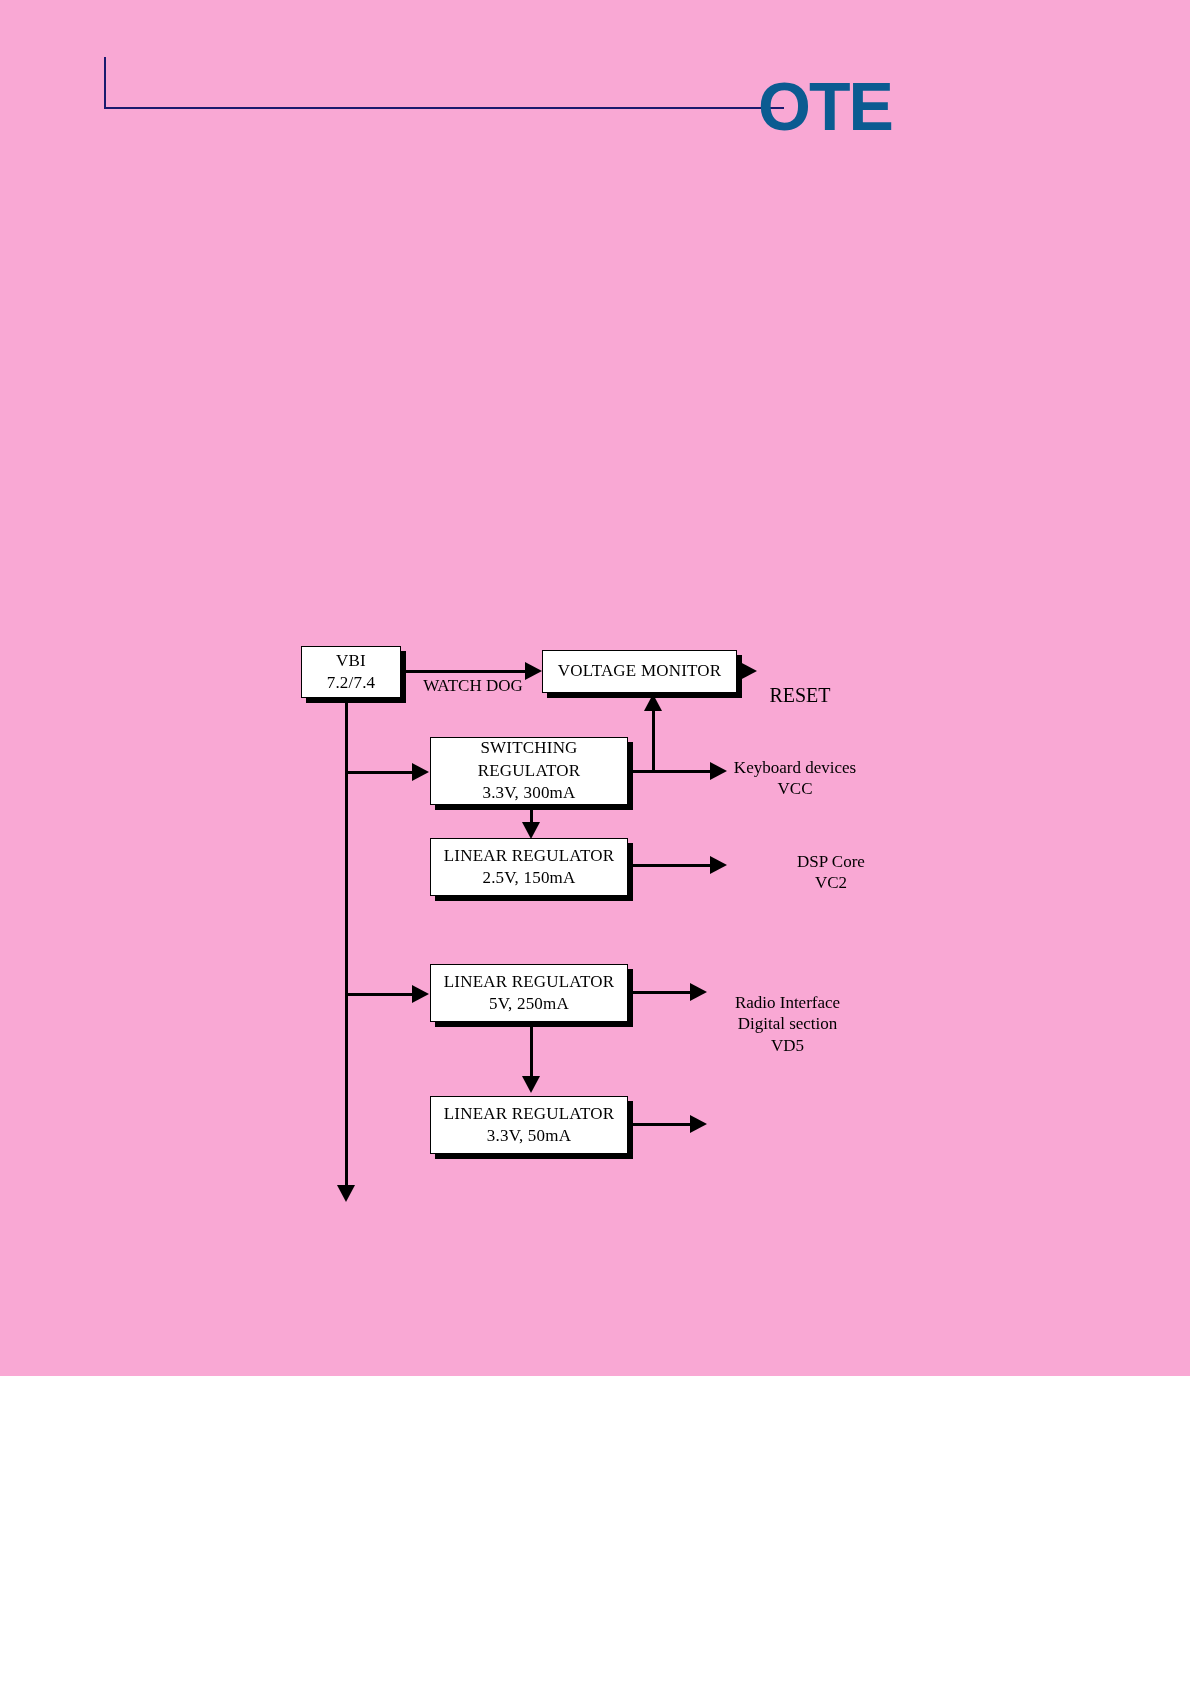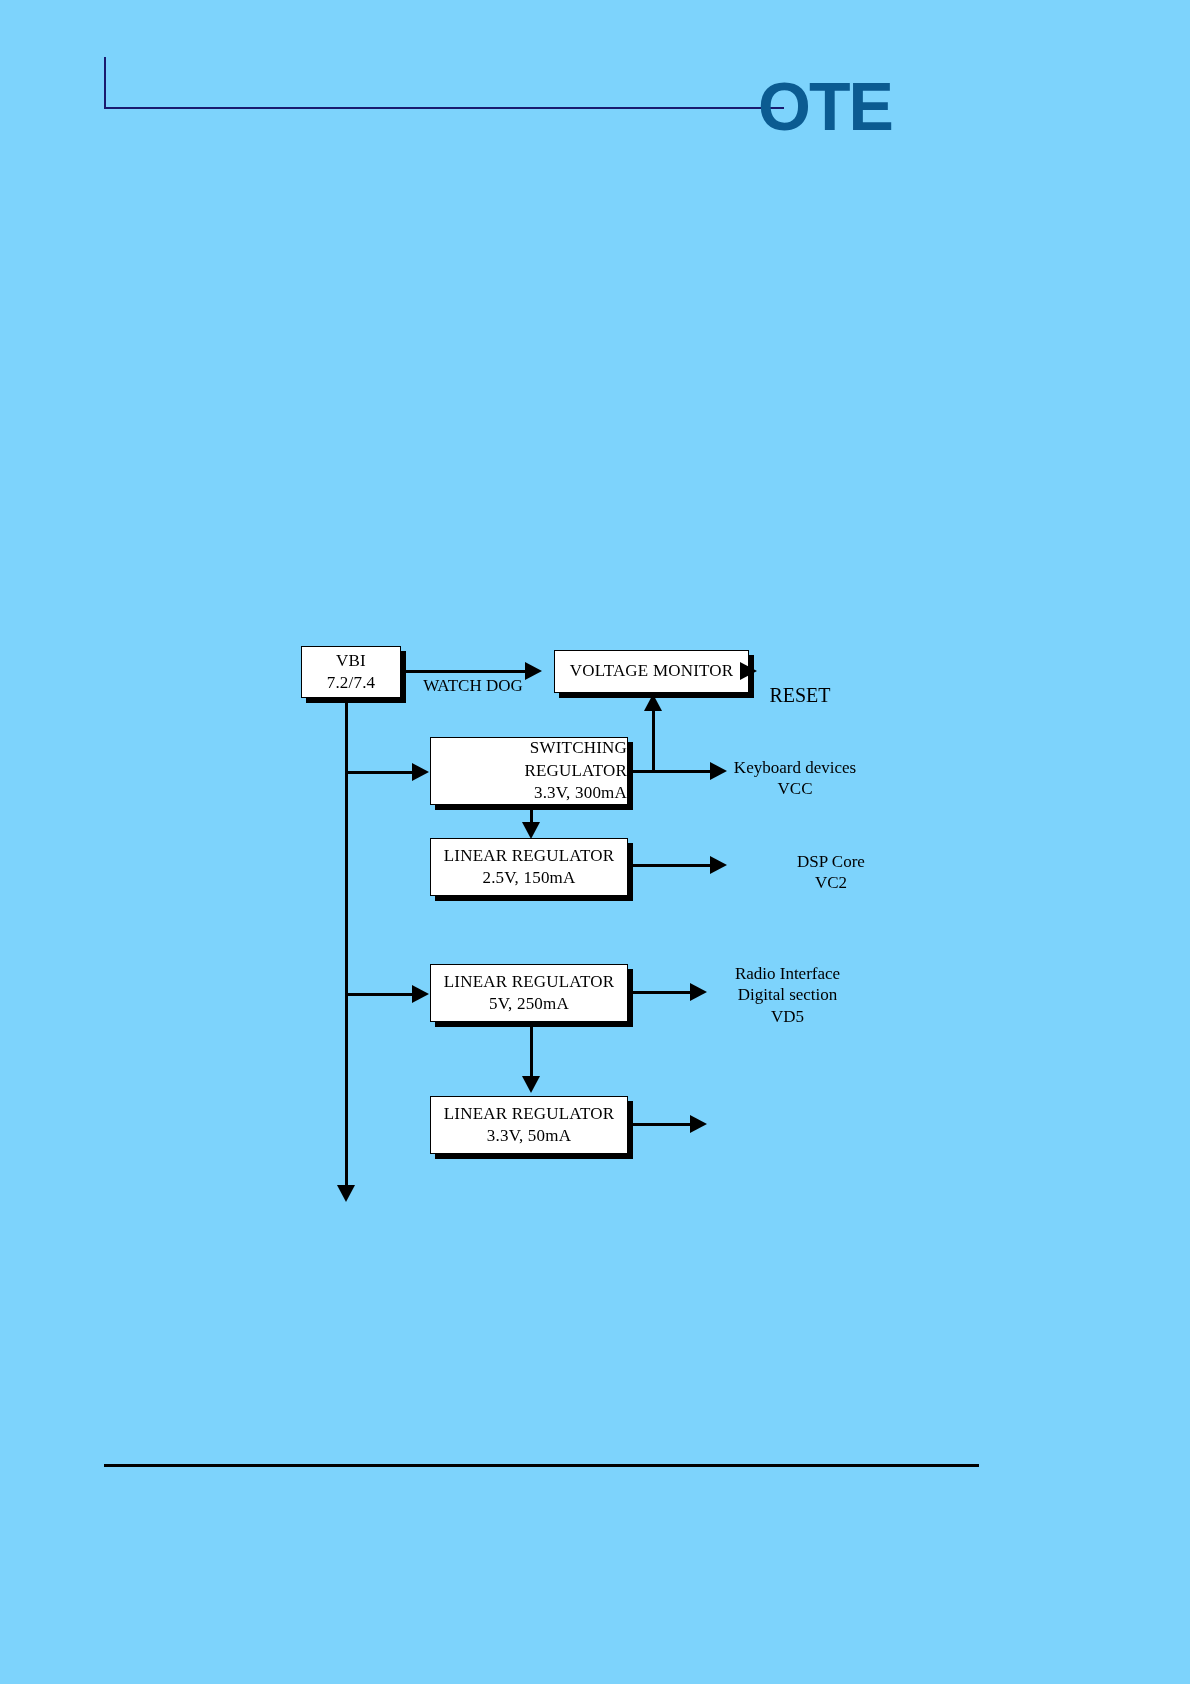--- a/index.html
+++ b/index.html
@@ -7,22 +7,22 @@
     padding: 0;
     background: #ffffff;
   }
   body {
     font-family: "Liberation Serif", "DejaVu Serif", serif;
     color: #000;
   }
   #page {
     position: relative;
     width: 1190px;
-    height: 1684px;
-    background: #7dd3fc;
+    height: 1376px;
+    background: #f9a8d4;
     overflow: hidden;
   }
 
   
   .hdr-rule-v {
     position: absolute;
     left: 104px;
     top: 57px;
     width: 2px;
     height: 52px;
@@ -133,34 +133,34 @@
     <div class="box" style="left:301px; top:646px; width:100px; height:52px;">
       <span class="ln">VBI</span>
       <span class="ln">7.2/7.4</span>
     </div>
 
     <div class="ln-h" style="left:401px; top:670px; width:126px;"></div>
     <div class="arr-r" style="left:525px; top:662px;"></div>
 
     <div class="lbl" style="left:413px; top:675px; width:120px;">WATCH DOG</div>
 
-    <div class="box" style="left:542px; top:650px; width:195px; height:43px;margin-left:12px;">
+    <div class="box" style="left:542px; top:650px; width:195px; height:43px;">
       <span class="ln">VOLTAGE  MONITOR</span>
     </div>
 
     <div class="arr-r" style="left:740px; top:662px;"></div>
     <div class="lbl" style="left:755px; top:683px; width:90px; font-size:20px;">RESET</div>
 
     <div class="ln-v" style="left:345px; top:698px; width:2.5px; height:489px;"></div>
     <div class="arr-d" style="left:337px; top:1185px;"></div>
 
     <div class="ln-h" style="left:345px; top:771px; width:76px;"></div>
     <div class="arr-r" style="left:412px; top:763px;"></div>
 
-    <div class="box" style="left:430px; top:737px; width:198px; height:68px;align-items:flex-end;">
+    <div class="box" style="left:430px; top:737px; width:198px; height:68px;">
       <span class="ln">SWITCHING</span>
       <span class="ln">REGULATOR</span>
       <span class="ln">3.3V, 300mA</span>
     </div>
 
     <div class="ln-h" style="left:633px; top:770px; width:80px;"></div>
     <div class="arr-r" style="left:710px; top:762px;"></div>
     <div class="lbl" style="left:720px; top:757px; width:150px;">Keyboard devices
 VCC</div>
 
@@ -183,21 +183,21 @@
     <div class="ln-h" style="left:345px; top:993px; width:76px;"></div>
     <div class="arr-r" style="left:412px; top:985px;"></div>
 
     <div class="box" style="left:430px; top:964px; width:198px; height:58px;">
       <span class="ln">LINEAR REGULATOR</span>
       <span class="ln">5V,  250mA</span>
     </div>
 
     <div class="ln-h" style="left:633px; top:991px; width:60px;"></div>
     <div class="arr-r" style="left:690px; top:983px;"></div>
-    <div class="lbl" style="left:705px; top:963px; width:165px;">Radio Interface
+    <div class="lbl" style="left:705px; top:992px; width:165px;">Radio Interface
 Digital section
 VD5</div>
 
     <div class="ln-v" style="left:530px; top:1022px; height:62px;"></div>
     <div class="arr-d" style="left:522px; top:1076px;"></div>
 
     <div class="box" style="left:430px; top:1096px; width:198px; height:58px;">
       <span class="ln">LINEAR REGULATOR</span>
       <span class="ln">3.3V, 50mA</span>
     </div>

